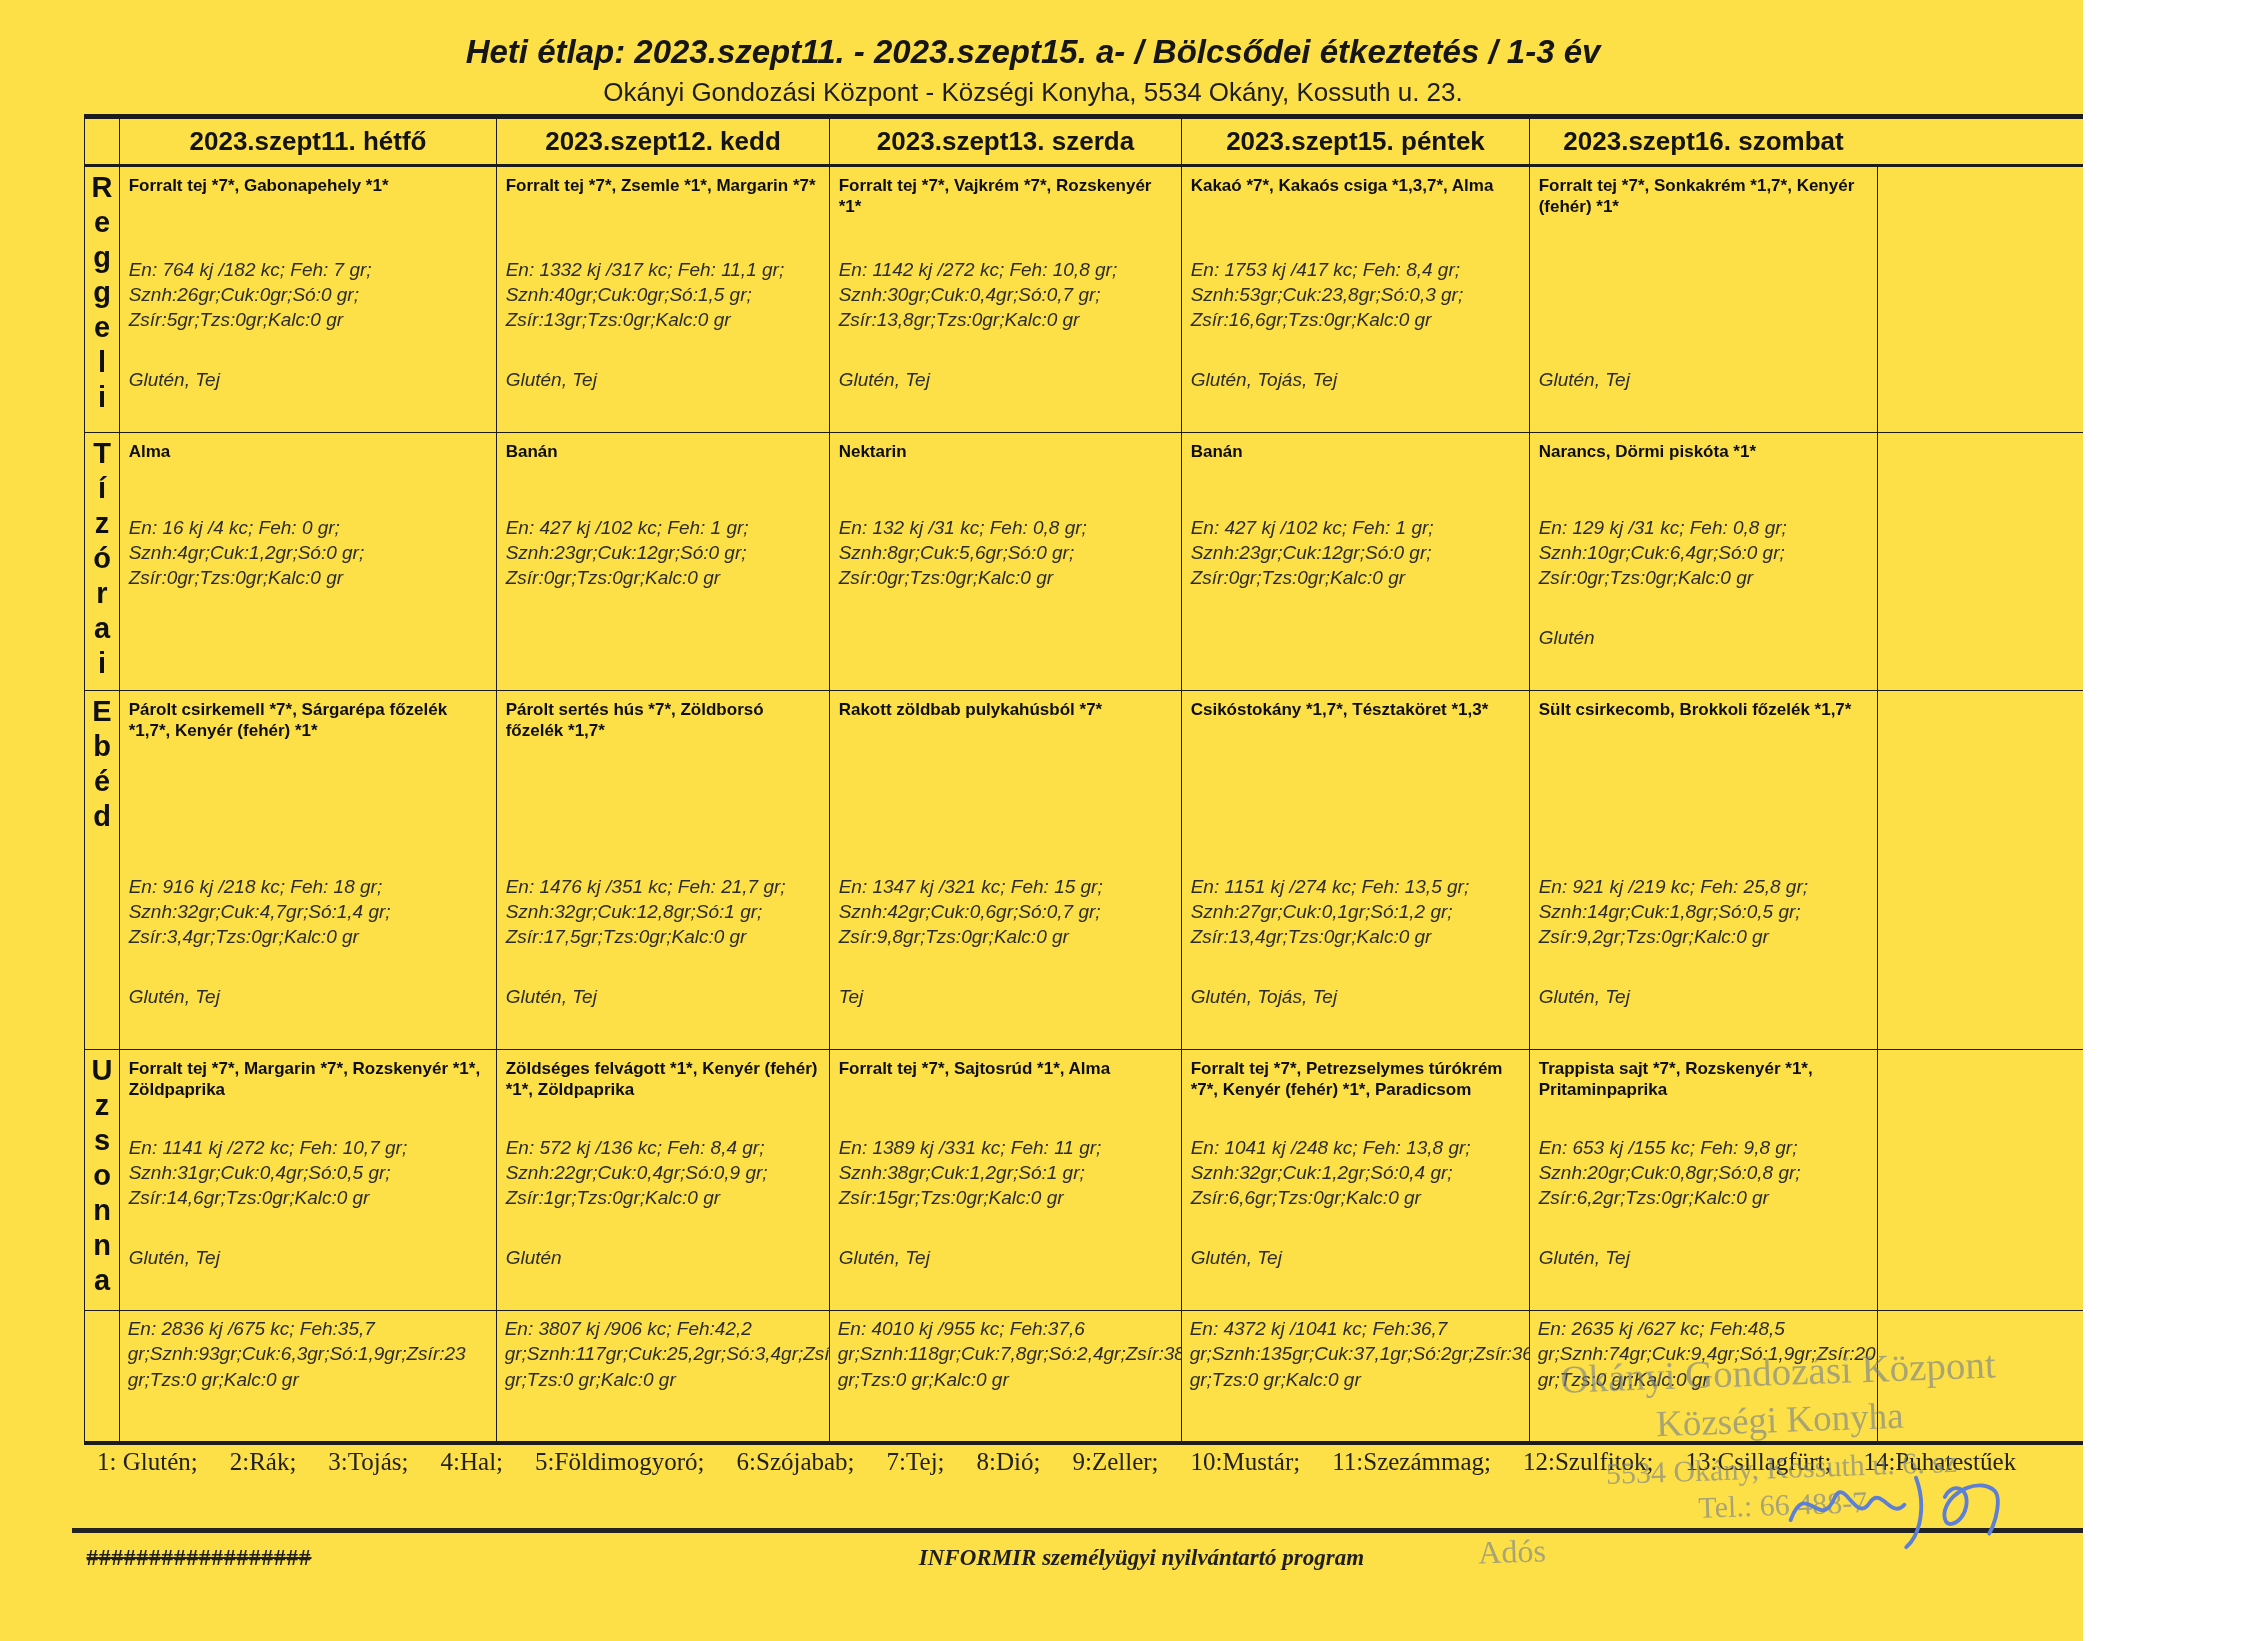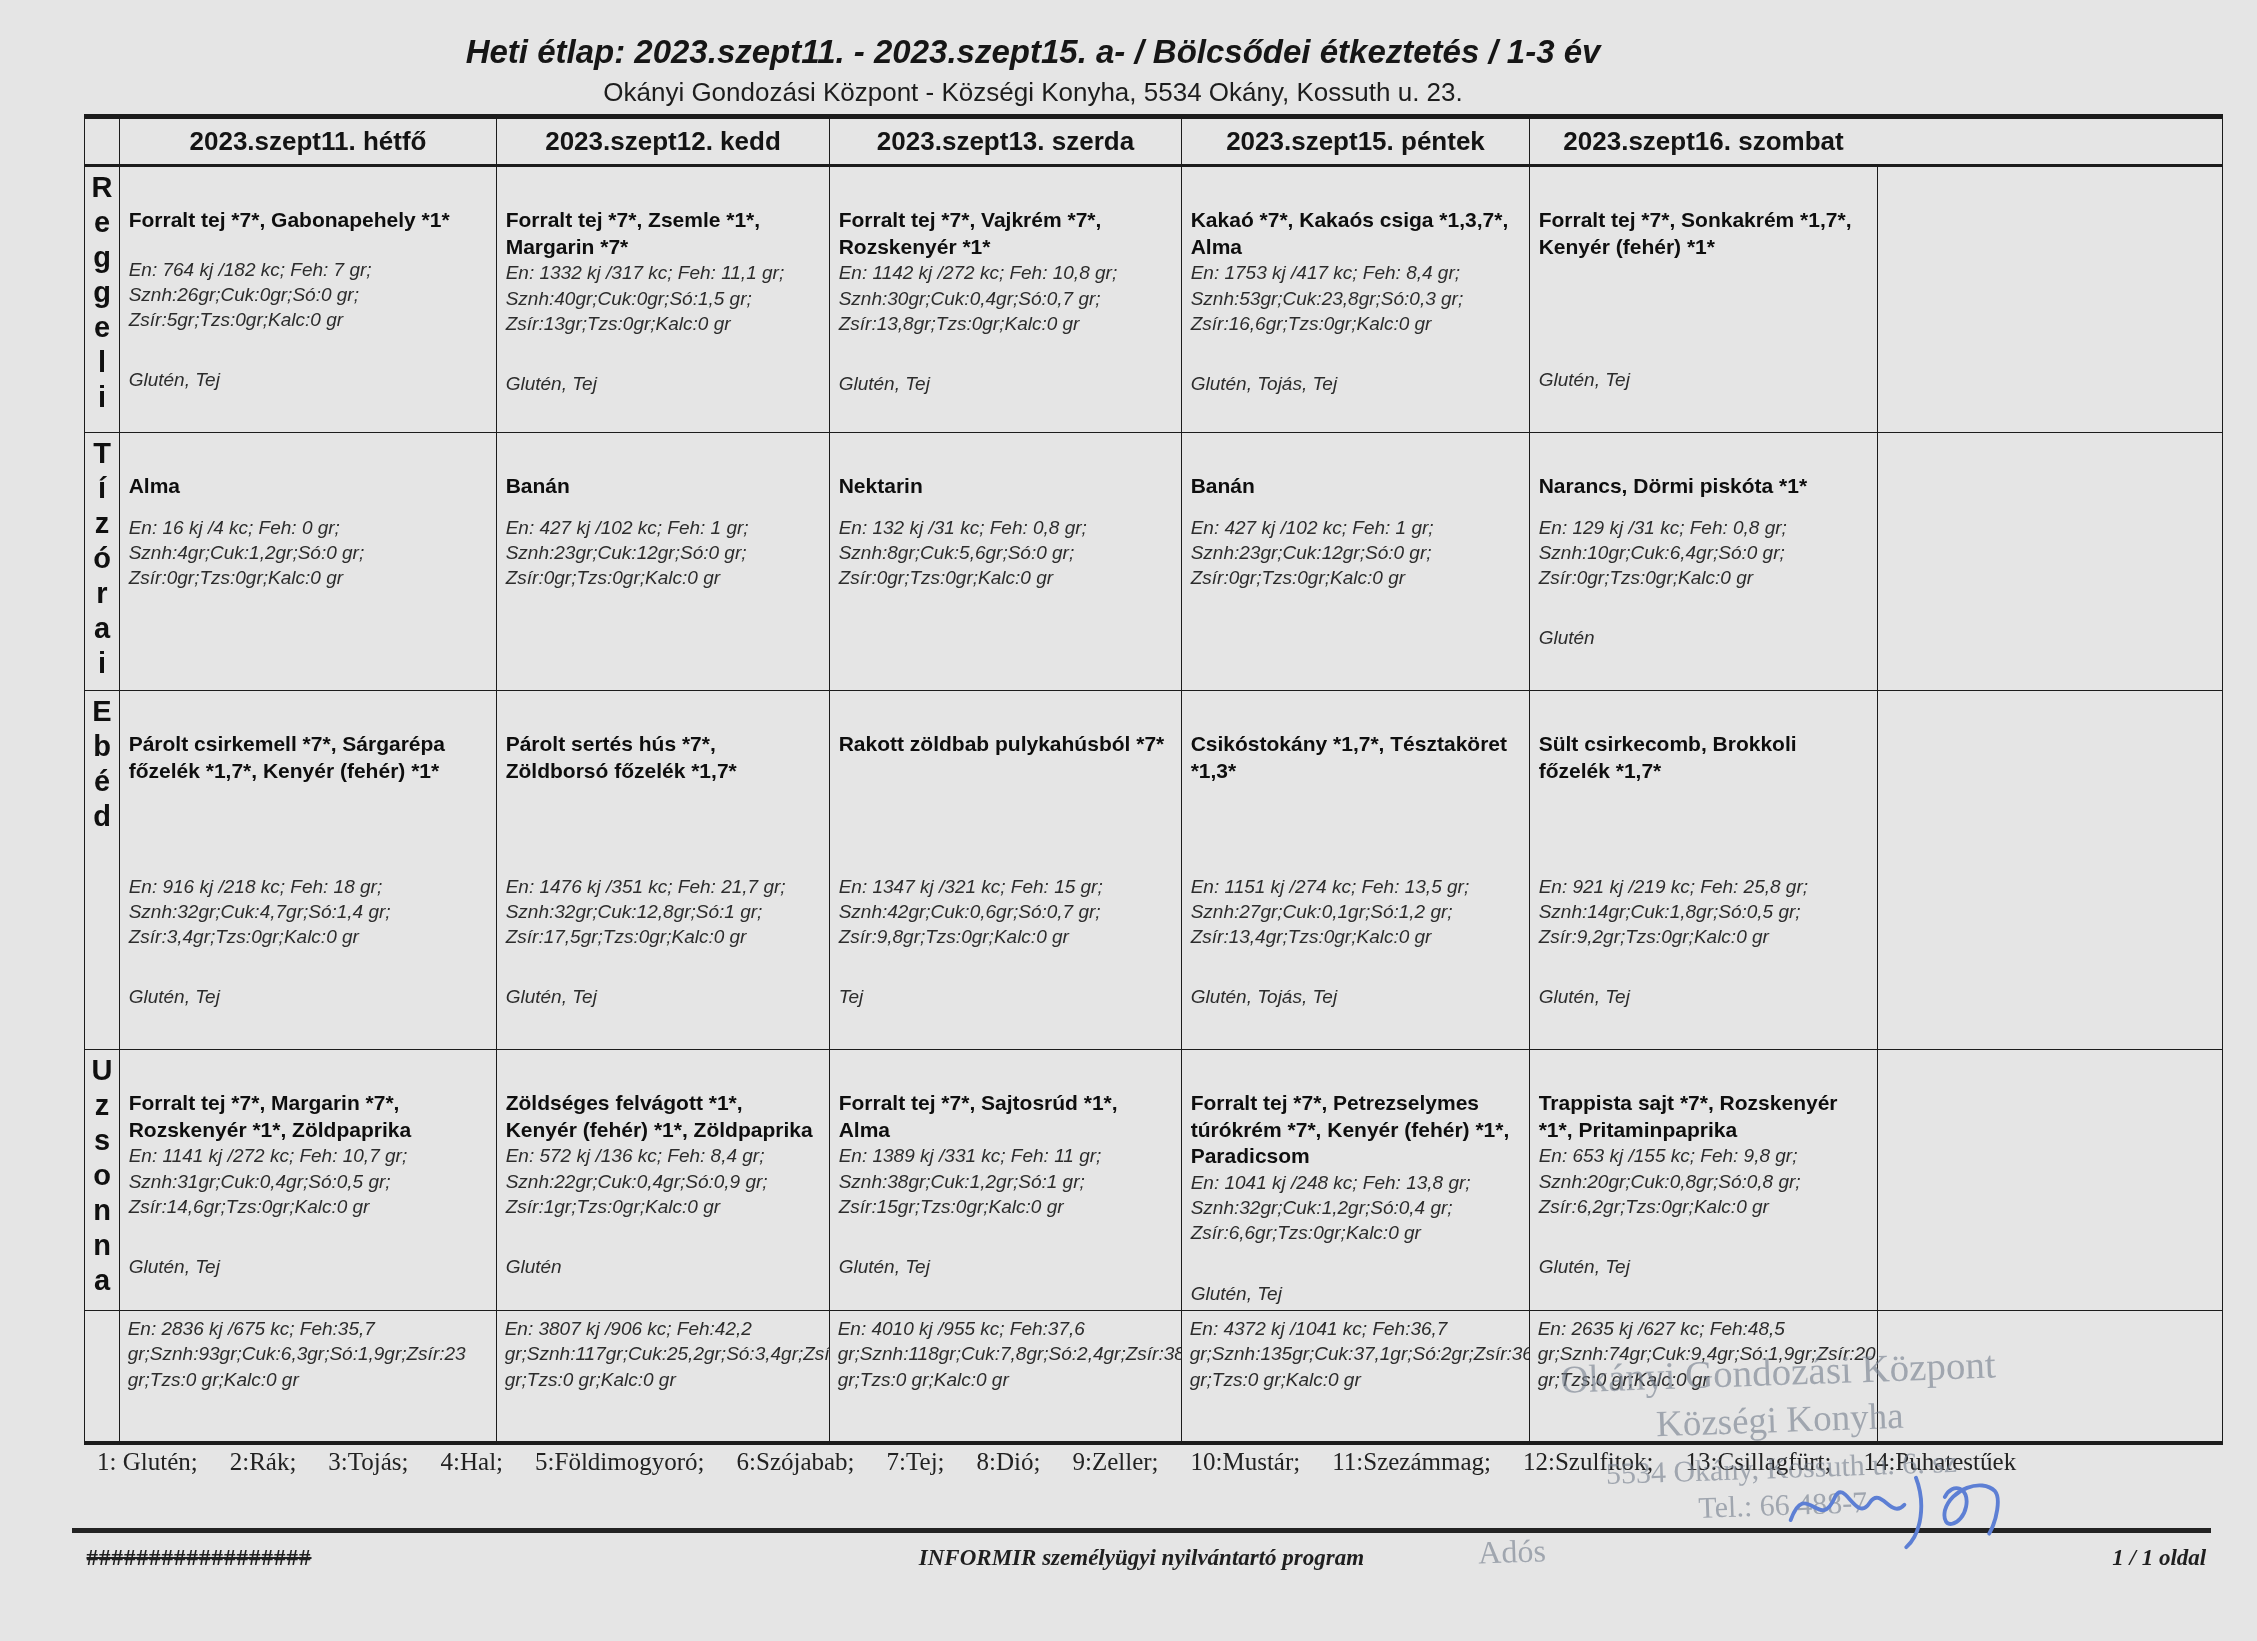--- a/index.html
+++ b/index.html
@@ -1,16 +1,16 @@
 <!DOCTYPE html>
 <html><head>
 <meta charset="utf-8">
 <style>
   html,body{margin:0;padding:0;background:#ffffff;}
-  .page{position:relative;width:2257px;height:1641px;background:#e5e5e5;overflow:hidden;
+  .page{position:relative;width:2083px;height:1641px;background:#fde047;overflow:hidden;
         font-family:"Liberation Sans",sans-serif;color:#1b1b1b;}
   
   .titlewrap{position:absolute;top:33px;left:0;width:2066px;text-align:center;}
   .title{font-size:33px;font-weight:700;font-style:italic;color:#161616;}
   .subtitle{font-size:26px;margin-top:5.8px;color:#1d1d1d;}
   
   .table{position:absolute;left:84px;top:114px;width:2139px;
          border-left:1.9px solid #1c1c1c;border-right:1.9px solid #1c1c1c;
          border-top:5.8px solid #1c1c1c;border-bottom:4.8px solid #1c1c1c;box-sizing:border-box;}
   .row{display:grid;grid-template-columns:34px 377px 333px 352px 348px 348px 1fr;box-sizing:border-box;}
@@ -21,21 +21,21 @@
   #rowh{height:45px;}
   #row0{height:268px;}
   #row1{height:258px;}
   #row2{height:359px;}
   #row3{height:261px;}
   #rowt{height:131px;}
   .dayh{display:flex;align-items:center;justify-content:center;font-weight:700;font-size:26px;color:#141414;}
   .vlabel{white-space:pre-line;font-weight:700;font-size:29px;line-height:35px;text-align:center;
           padding-top:2.9px;color:#101010;}
   .mcell{display:flex;flex-direction:column;padding:7.7px 9.7px 0 8.7px;}
-  .dish{font-weight:700;font-size:21px;line-height:1.28;color:#0e0e0e;margin-top:32px;}
+  .dish{font-weight:700;font-size:17px;line-height:1.28;color:#0e0e0e;}
   .sp{flex:1;}
   .nutr{white-space:pre-line;font-style:italic;font-size:19px;line-height:1.32;color:#2c2c2c;}
   .allerg{font-style:italic;font-size:19px;margin-top:37px;margin-bottom:39px;min-height:24px;color:#2c2c2c;}
   .tcell{font-style:italic;font-size:19px;line-height:1.35;color:#2c2c2c;padding:4.8px 7.7px;}
   
   .legend{position:absolute;left:97px;top:1448px;width:2124px;display:flex;gap:32px;
           font-family:"Liberation Serif",serif;font-size:25px;color:#222;z-index:2;flex-wrap:nowrap;}
   .sigrow{position:absolute;top:1487px;left:0;width:2257px;height:41px;
           font-family:"Liberation Serif",serif;font-size:26px;color:#222;z-index:2;}
   .sigrow span{position:absolute;white-space:nowrap;}

